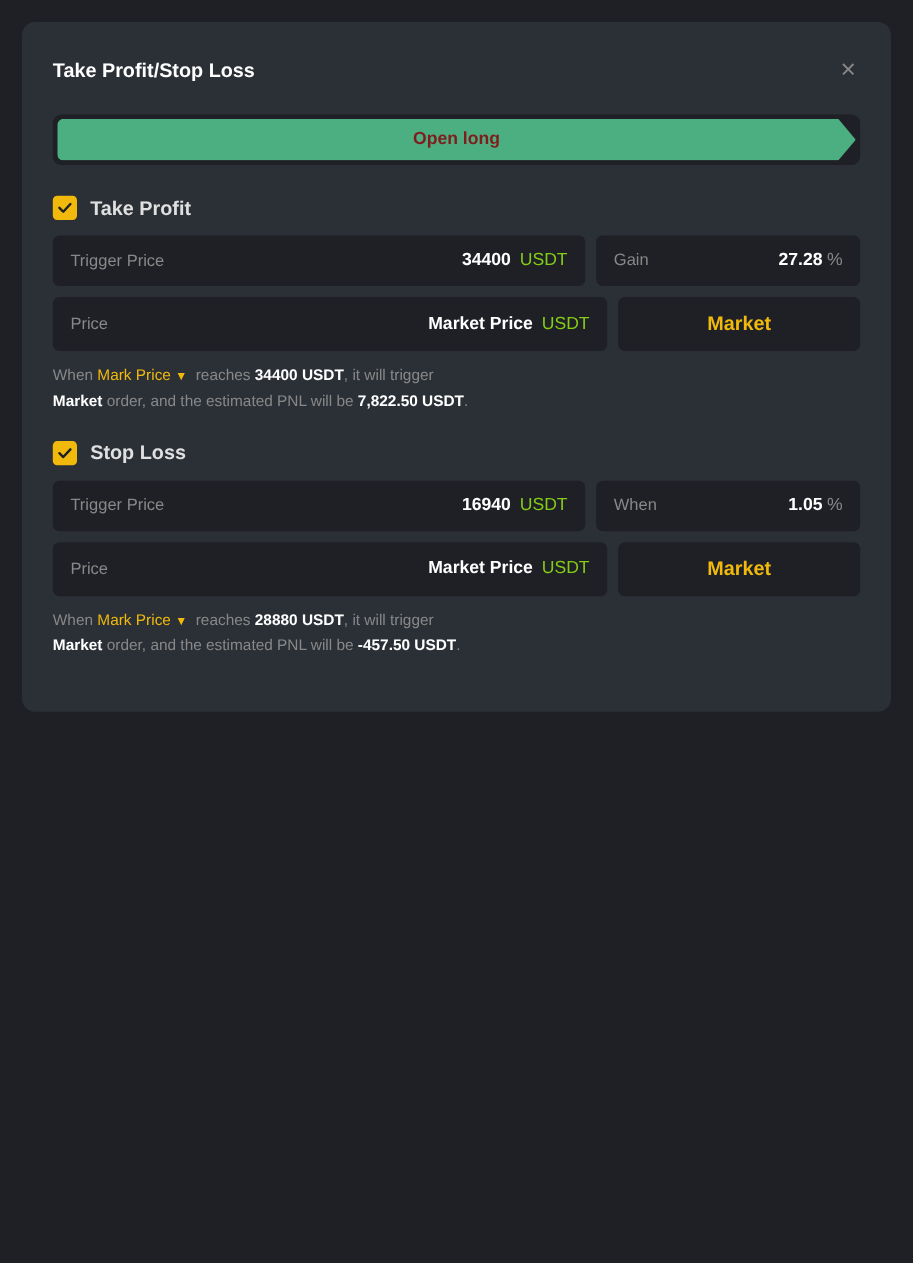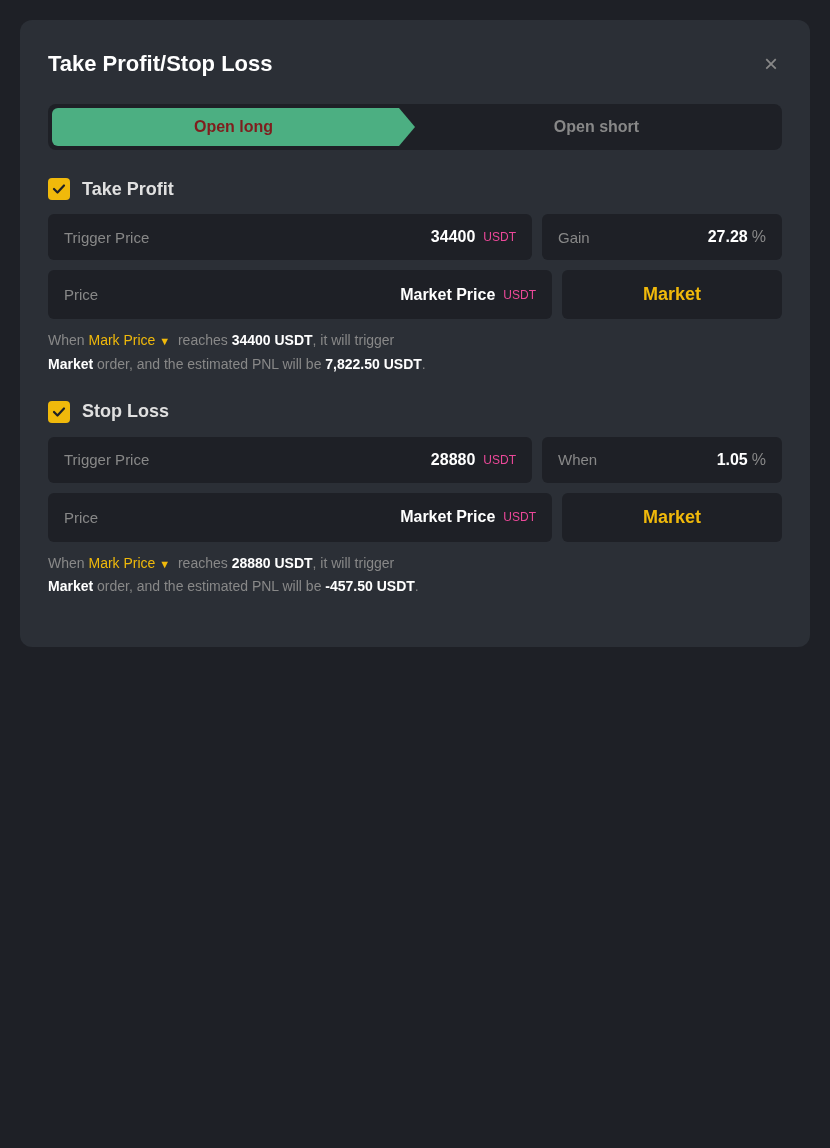--- a/index.html
+++ b/index.html
@@ -20,21 +20,21 @@
       max-width: 100%;
       color: #e0e0e0;
     }
     .modal-header {
       display: flex;
       justify-content: space-between;
       align-items: center;
       margin-bottom: 24px;
     }
     .modal-title {
-      font-size: 22px;
+      font-size: 18px;
       font-weight: 700;
       color: #fff;
     }
     .close-btn {
       background: none;
       border: none;
       color: #888;
       font-size: 24px;
       cursor: pointer;
       line-height: 1;
@@ -119,22 +119,22 @@
       gap: 8px;
       font-size: 16px;
       color: #e0e0e0;
     }
     .input-field-value .number {
       font-weight: 600;
       color: #fff;
       text-align: right;
     }
     .input-field-value .unit {
-      color: #ec4899;
-      font-size: 12px;
+      color: #84cc16;
+      font-size: 16px;
     }
     .input-field-value .bold {
       font-weight: 700;
       color: #fff;
       text-align: right;
     }
     .market-btn {
       background: #1e2026;
       border-radius: 6px;
       padding: 14px 16px;
@@ -182,21 +182,20 @@
       font-weight: 700;
       color: #1e2026;
       cursor: pointer;
       margin-top: 8px;
     }
     .gain-field {
       background: #1e2026;
       border-radius: 6px;
       padding: 14px 16px;
       display: flex;
-      align-items: center;
       justify-content: space-between;
       width: 240px;
       flex-shrink: 0;
     }
     .gain-label {
       color: #888;
       font-size: 15px;
     }
     .gain-value {
       display: flex;
@@ -220,21 +219,20 @@
   <div class="modal-header">
     <span class="modal-title">Take Profit/Stop Loss</span>
     <button class="close-btn">
       <span>×</span>
     </button>
   </div>
 
   
   <div class="tab-switcher">
     <button class="tab-btn active">Open long</button>
-    <button class="tab-btn inactive">Open short</button>
   </div>
 
   
   <div class="section">
     <div class="section-header">
       <div class="checkbox">
         <svg viewBox="0 0 14 14" fill="none" xmlns="http://www.w3.org/2000/svg">
           <path d="M2 7L5.5 10.5L12 3.5" stroke="#1e2026" stroke-width="2.2" stroke-linecap="round" stroke-linejoin="round"></path>
         </svg>
       </div>
@@ -287,21 +285,21 @@
           <path d="M2 7L5.5 10.5L12 3.5" stroke="#1e2026" stroke-width="2.2" stroke-linecap="round" stroke-linejoin="round"></path>
         </svg>
       </div>
       <span class="section-label">Stop Loss</span>
     </div>
 
     <div class="input-row">
       <div class="input-field">
         <span class="input-field-label">Trigger Price</span>
         <div class="input-field-value">
-          <span class="number">28880</span>
+          <span class="number">16940</span>
           <span class="unit">USDT</span>
         </div>
       </div>
       <div class="gain-field">
         <span class="gain-label">When</span>
         <div class="gain-value">
           <span class="num">1.05</span>
           <span class="pct">%</span>
         </div>
       </div>

